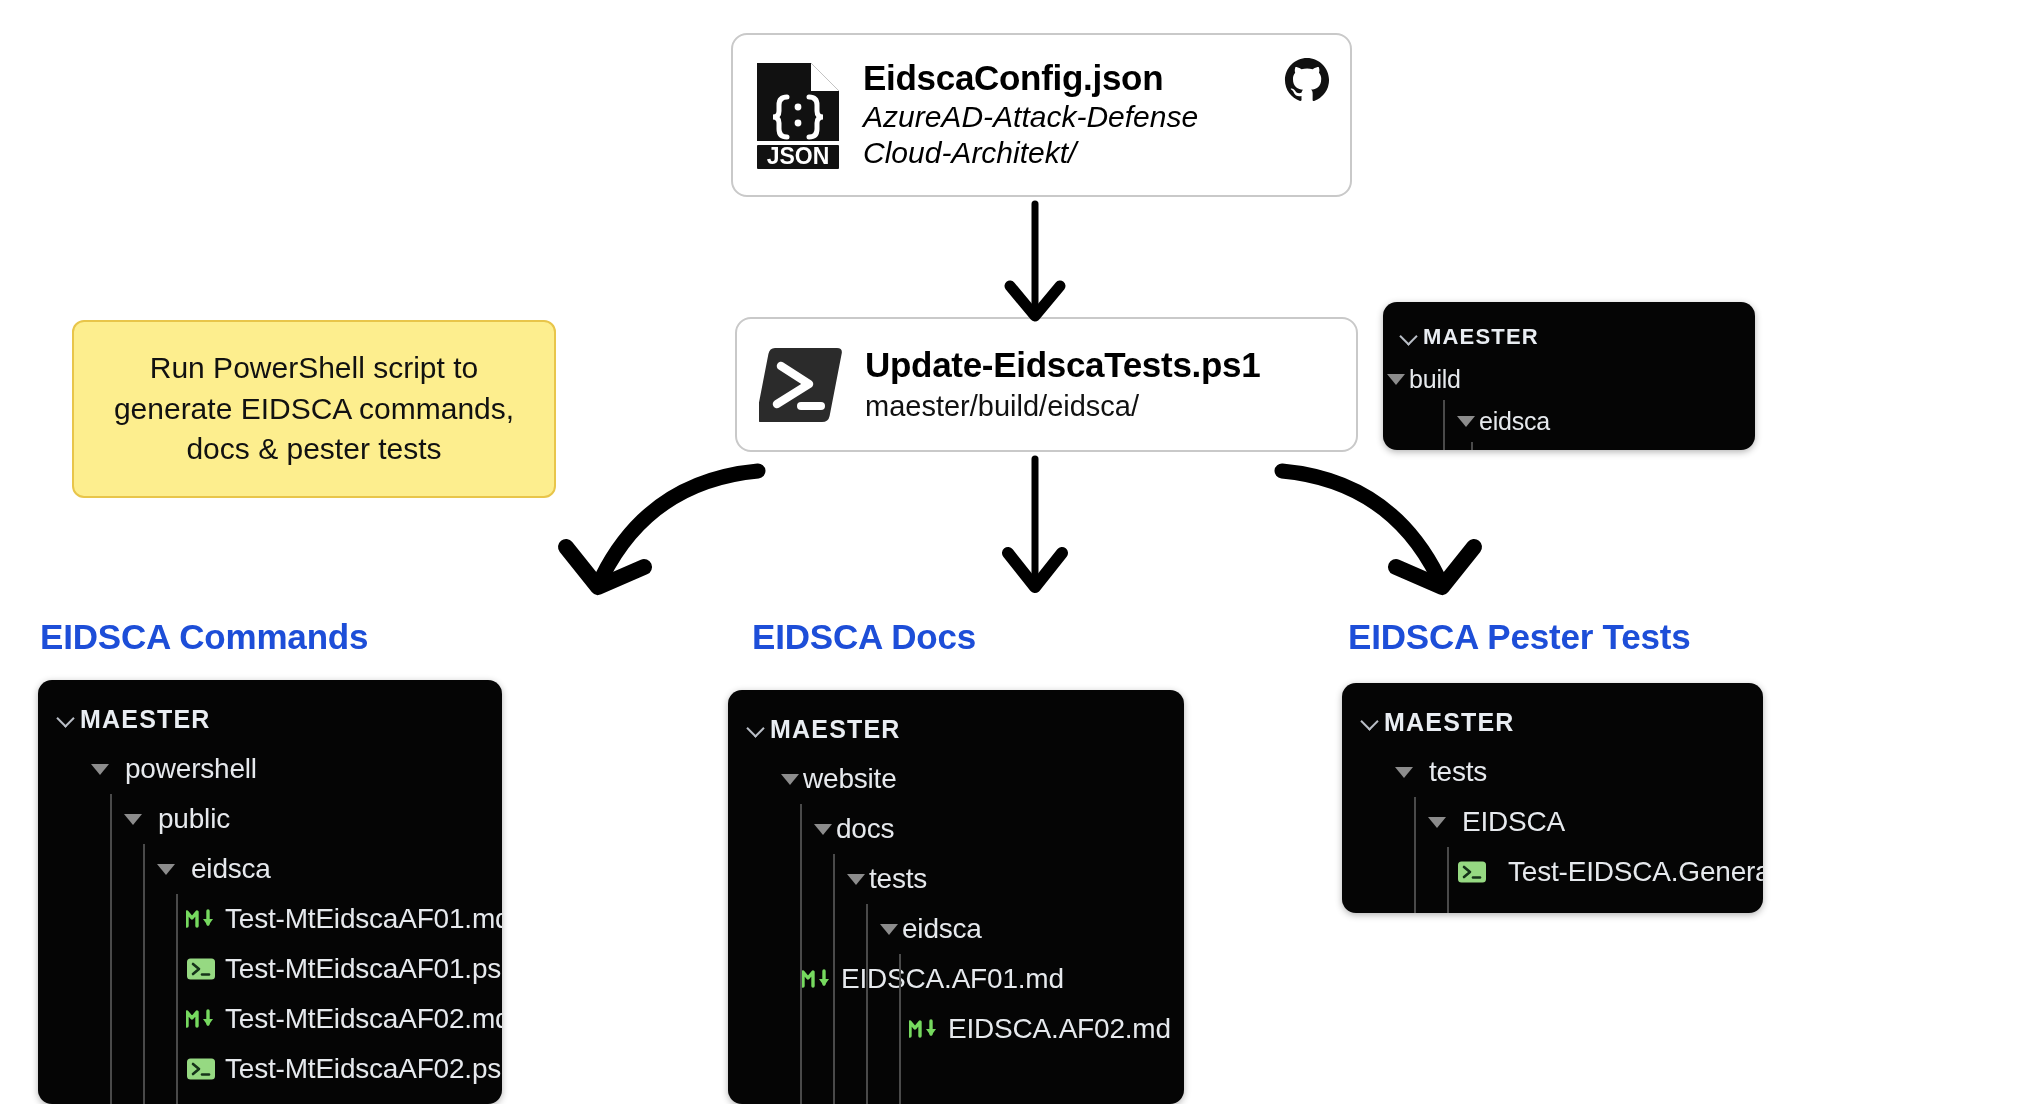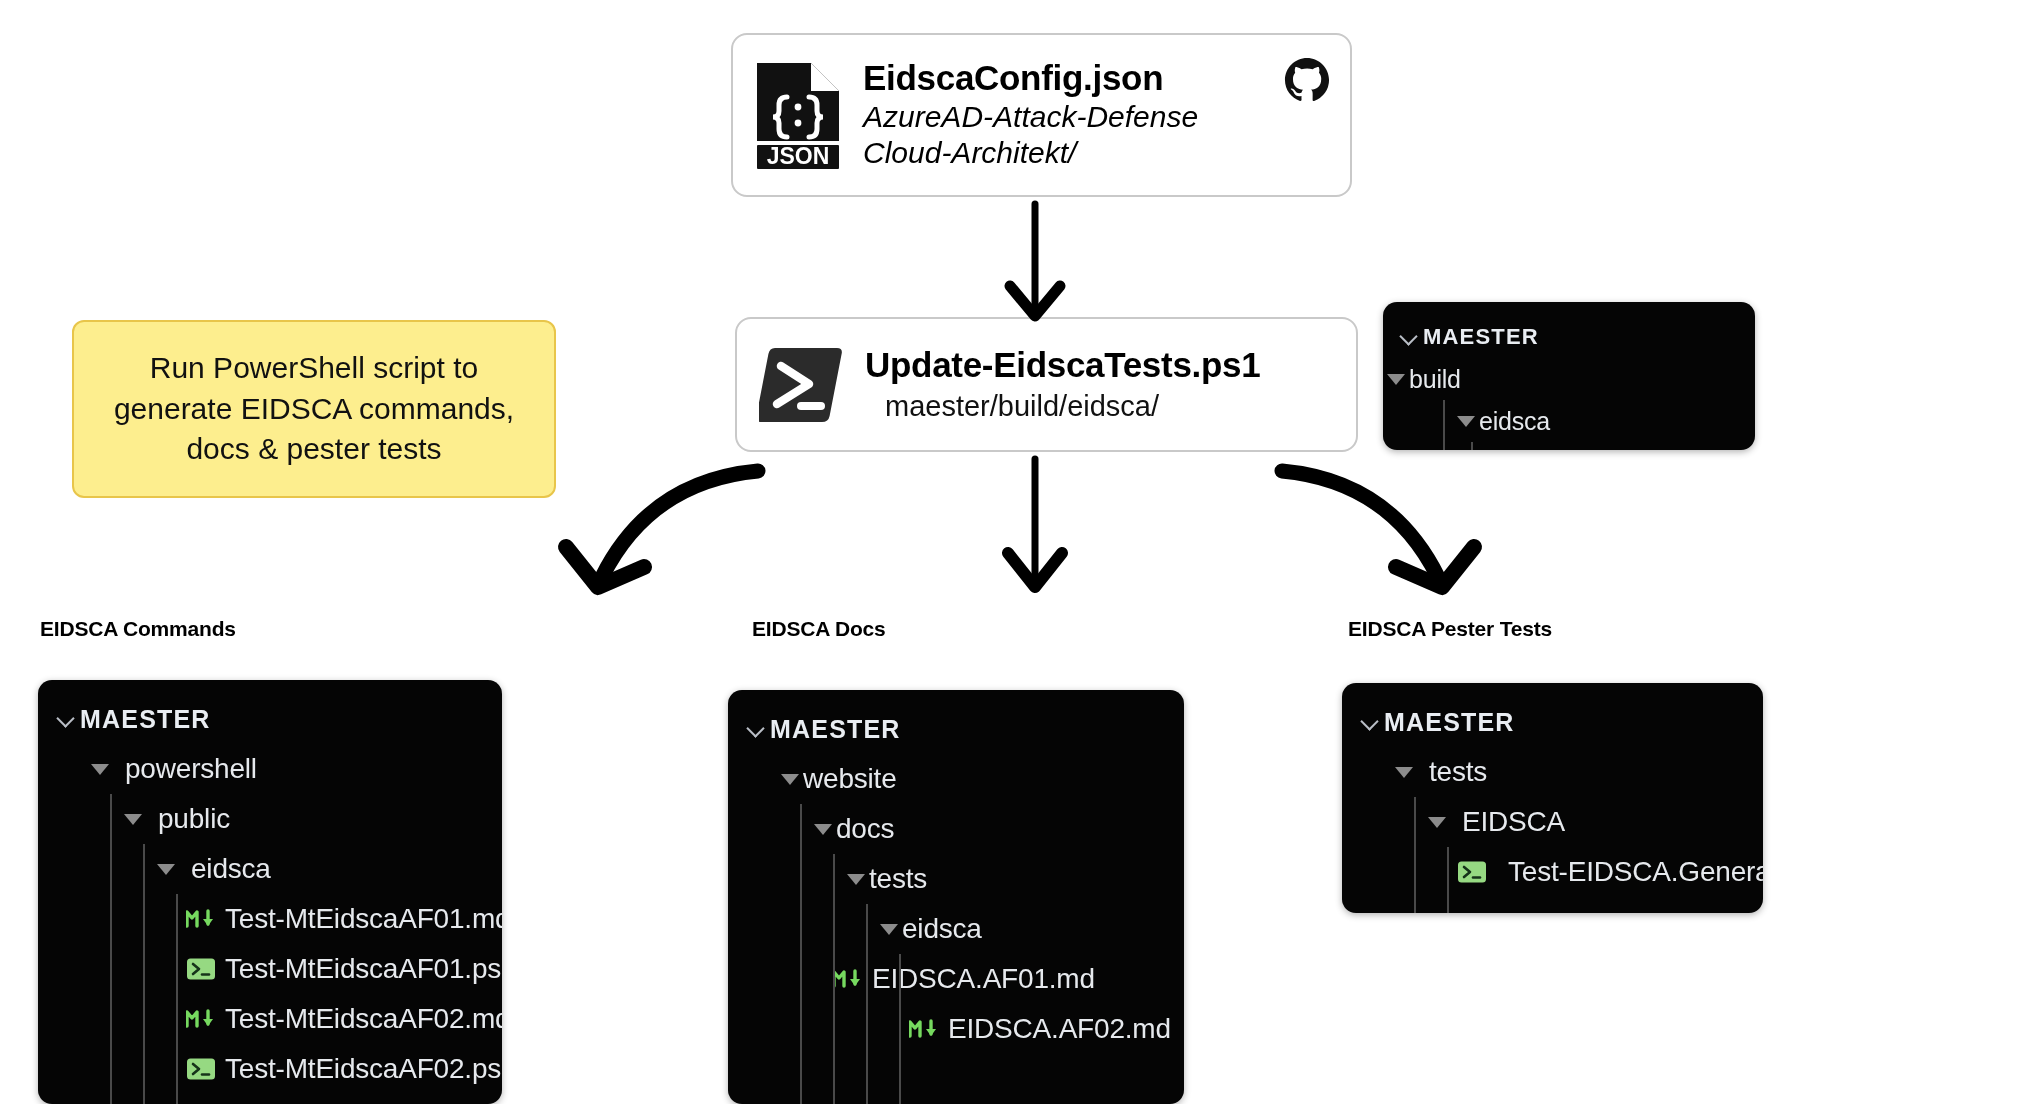--- a/index.html
+++ b/index.html
@@ -42,21 +42,20 @@
     font-size: 30px;
     font-style: italic;
     color: #000000;
     line-height: 1.22;
   }
   .card-sub {
     font-size: 29px;
     color: #111111;
     line-height: 1.25;
     margin-top: 2px;
-    margin-left: 20px;
   }
 
   
   .json-icon { width: 86px; height: 108px; flex: 0 0 auto; }
 
   
   .ps-icon { width: 84px; height: 82px; flex: 0 0 auto; }
 
   
   #gh-mark {
@@ -86,23 +85,23 @@
   }
   #note .note-text {
     font-size: 30px;
     color: #111111;
     line-height: 1.35;
   }
 
   
   .section-title {
     position: absolute;
-    font-size: 21px;
+    font-size: 35px;
     font-weight: bold;
-    color: #000000;
+    color: #1d4ed8;
     letter-spacing: -0.2px;
     white-space: nowrap;
   }
   #title-commands { left: 40px;   top: 617px; }
   #title-docs     { left: 752px;  top: 617px; }
   #title-pester   { left: 1348px; top: 617px; }
 
   
   .tree {
     position: absolute;
@@ -383,21 +382,21 @@
           <span class="tri-down"></span>
         </span>
         <span class="label c-white">tests</span>
       </div>
       <div class="row" style="padding-left: 148px;">
         <span class="twisty">
           <span class="tri-down"></span>
         </span>
         <span class="label c-white">eidsca</span>
       </div>
-      <div class="row" style="padding-left: 105px;">
+      <div class="row" style="padding-left: 74px;">
         <svg viewBox="0 0 30 22" class="icon-md">
           <path d="M1 18 V4 L6 10 L11 4 V18" fill="none" stroke="#76D95F" stroke-width="3.4" stroke-linejoin="round" stroke-linecap="round"></path>
           <path d="M22 3 V16" fill="none" stroke="#76D95F" stroke-width="3.4" stroke-linecap="round"></path>
           <path d="M17 11 L22 18 L27 11 Z" fill="#76D95F"></path>
         </svg>
         <span class="label c-white">EIDSCA.AF01.md</span>
       </div>
       <div class="row" style="padding-left: 181px;">
         <svg viewBox="0 0 30 22" class="icon-md">
           <path d="M1 18 V4 L6 10 L11 4 V18" fill="none" stroke="#76D95F" stroke-width="3.4" stroke-linejoin="round" stroke-linecap="round"></path>

